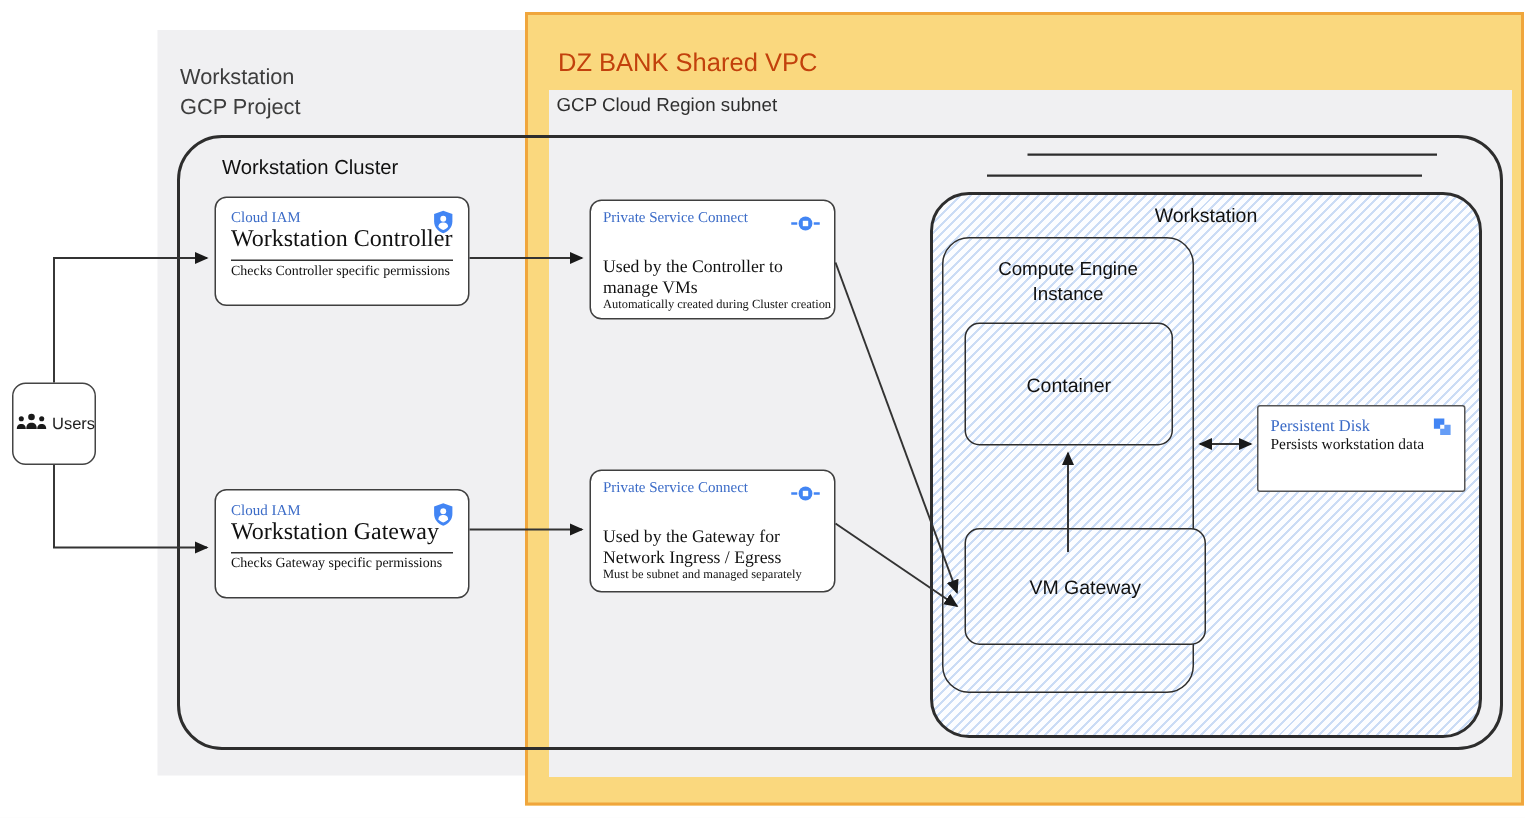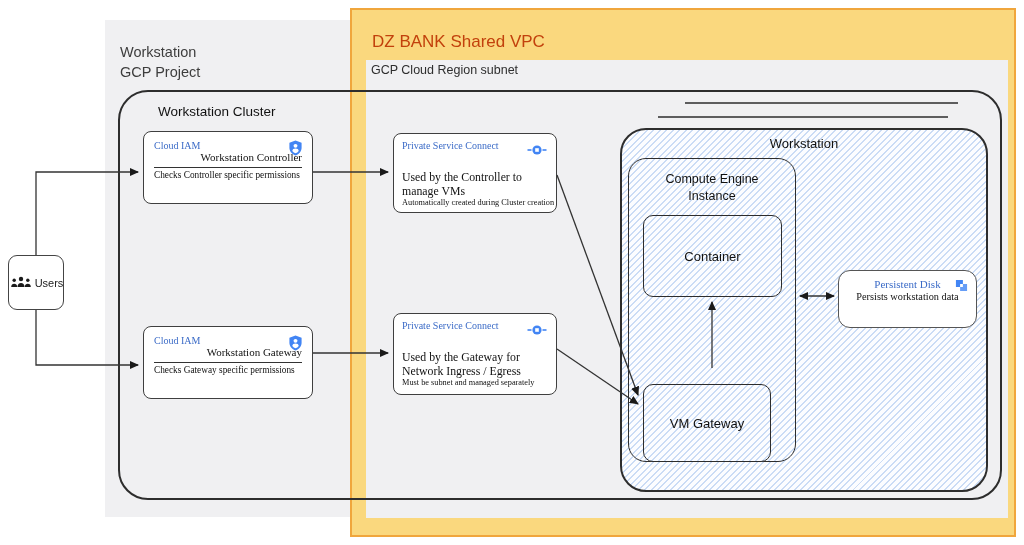--- a/index.html
+++ b/index.html
@@ -7,51 +7,51 @@
   #canvas{position:relative;width:1024px;height:545px;background:#ffffff;
           font-family:"Liberation Sans",sans-serif;overflow:hidden;}
   .panel{position:absolute;background:#F0F0F2;}
   .panel-label{position:absolute;color:#3d3d3d;font-size:14.5px;line-height:1.4;white-space:pre-line;}
   #vpc{position:absolute;left:350px;top:8px;width:666px;height:529px;background:#FAD87E;border:2px solid #F0A63C;}
   #vpc-label{position:absolute;left:20px;top:22px;font-size:17px;color:#c2410c;}
   #subnet{position:absolute;left:366px;top:60px;width:642px;height:458px;background:#F0F0F2;}
   #subnet-label{position:absolute;left:5px;top:3px;font-size:12.5px;color:#2e2e2e;}
   #cluster{position:absolute;left:118px;top:90px;width:884px;height:410px;
            border:2px solid #2d2d2d;border-radius:30px;}
-  #cluster-label{position:absolute;left:28px;top:12px;font-size:13.5px;color:#111;margin-left:10px;}
+  #cluster-label{position:absolute;left:28px;top:12px;font-size:13.5px;color:#111;}
   .node{position:absolute;background:#fff;border:1.5px solid #3f3f3f;border-radius:8px;}
   .product{font-family:"Liberation Serif",serif;color:#3B6BC7;font-size:10px;line-height:1.12;}
-  .ntitle{font-family:"Liberation Serif",serif;color:#111;font-size:11px;line-height:1.15;text-align:right;}
+  .ntitle{font-family:"Liberation Serif",serif;color:#111;font-size:16px;line-height:1.15;}
   .sep{border-top:1px solid #333;margin:3px 0 2px 0;}
   .nnote{font-family:"Liberation Serif",serif;color:#111;font-size:9.3px;line-height:1.1;}
   .tiny-note{font-family:"Liberation Serif",serif;color:#111;font-size:8.3px;line-height:1.2;white-space:nowrap;}
   .corner-icon{position:absolute;top:8px;right:9px;}
   #iam-controller{left:143px;top:131px;width:170px;height:73px;padding:8px 10px 0 10px;}
   #iam-gateway{left:143px;top:326px;width:170px;height:73px;padding:8px 10px 0 10px;}
   #psc-controller{left:393px;top:133px;width:164px;height:80px;padding:6px 8px 0 8px;}
   #psc-gateway{left:393px;top:313px;width:164px;height:82px;padding:6px 8px 0 8px;}
   .psc-product{width:100px;}
   .psc-desc{font-family:"Liberation Serif",serif;color:#111;font-size:11.8px;line-height:1.15;margin-top:20px;}
   .hatch{background-color:#FCFDFF;
          background-image:repeating-linear-gradient(135deg,rgba(0,0,0,0) 0px,rgba(0,0,0,0) 3.2px,#CBDCF5 3.2px,#CBDCF5 4.6px);}
   #workstation{position:absolute;left:620px;top:128px;width:368px;height:364px;
                border:2px solid #2d2d2d;border-radius:26px;}
   #workstation-label{position:absolute;left:0;right:0;top:6px;text-align:center;font-size:13px;color:#111;}
   #cei{position:absolute;left:628px;top:158px;width:168px;height:304px;
        border:1.8px solid #2d2d2d;border-radius:18px;}
   #cei-label{position:absolute;left:0;right:0;top:12px;text-align:center;font-size:12.5px;color:#111;line-height:1.35;white-space:pre-line;}
   #container-node{position:absolute;left:643px;top:215px;width:139px;height:82px;
        border:1.6px solid #2d2d2d;border-radius:10px;display:flex;align-items:center;justify-content:center;}
-  #vm-gateway{position:absolute;left:643px;top:384px;width:128px;height:78px;
+  #vm-gateway{position:absolute;left:643px;top:352px;width:161px;height:78px;
        border:1.6px solid #2d2d2d;border-radius:10px;display:flex;align-items:center;justify-content:center;text-align:center;}
   .inner-label{font-size:13px;color:#111;}
   #users{left:8px;top:255px;width:56px;height:55px;border-radius:9px;border-color:#444;
          display:flex;flex-direction:row;align-items:center;justify-content:center;gap:2px;}
   #users .ulabel{font-size:11px;color:#222;}
-  #disk{left:838px;top:270px;width:139px;height:58px;border:1.2px solid #555;border-radius:12px;padding:7px 8px 0 8px;text-align:center;}
+  #disk{left:838px;top:270px;width:139px;height:58px;border:1.2px solid #555;border-radius:2px;padding:7px 8px 0 8px;}
   #disk .product{font-size:11px;}
   #disk .ddesc{font-family:"Liberation Serif",serif;color:#111;font-size:10.3px;margin-top:1px;}
   #disk .corner-icon{top:7px;right:8px;}
   #wires{position:absolute;left:0;top:0;width:1024px;height:545px;pointer-events:none;}
 </style>
 </head>
 <body>
 
 <div id="canvas">
 

